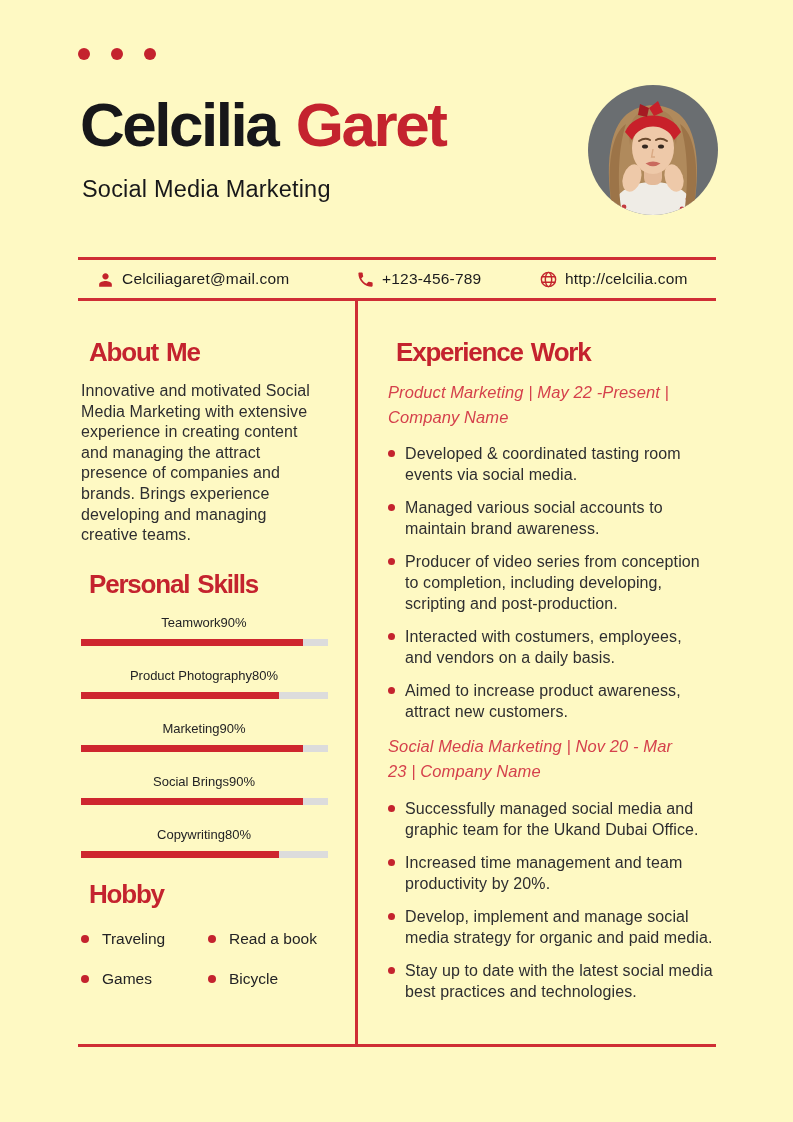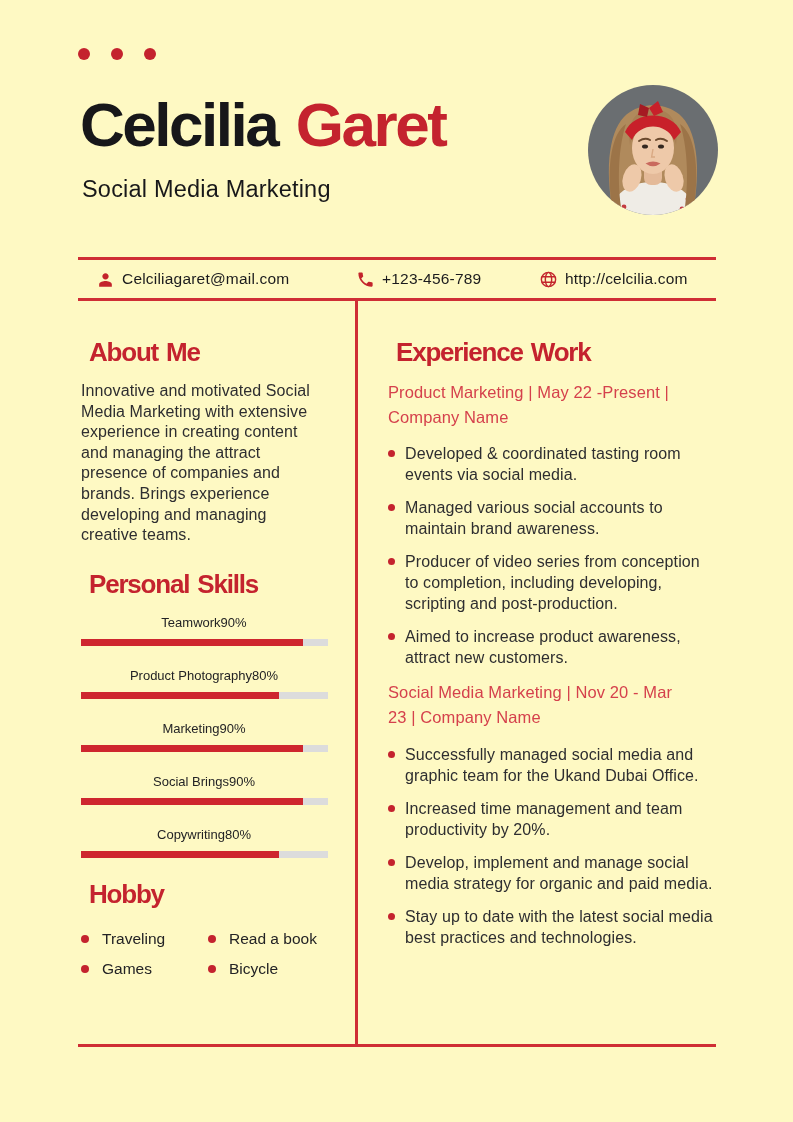--- a/index.html
+++ b/index.html
@@ -40,26 +40,26 @@
   .about-body{margin-top:13px;width:238px;font-size:16px;line-height:1.29;color:var(--text-body);letter-spacing:.1px}
 
   .skills-title{margin-top:24px}
   .skills-list{margin-top:15px}
   .skill{margin-bottom:22px}
   .skill-head{display:flex;justify-content:center;width:246px;font-size:13px;color:#232325}
   .track{margin-top:9px;width:247px;height:7px;background:var(--bar-track)}
   .fill{height:100%;background:var(--bar-fill)}
 
   .hobby-title{margin-top:8px}
-  .hobby-list{margin-top:20px;display:grid;grid-template-columns:127px auto;row-gap:12px}
+  .hobby-list{margin-top:20px;display:grid;grid-template-columns:127px auto;row-gap:22px}
   .hobby-item{display:flex;align-items:center;gap:13px;font-size:15.5px;color:#232325}
 
   .bdot{width:8px;height:8px;border-radius:50%;background:var(--red);flex:none;display:inline-block}
 
-  .job-heading{margin-top:12px;font-size:16.5px;line-height:1.5;
+  .job-heading{margin-top:12px;font-style:italic;font-size:16.5px;line-height:1.5;
                color:var(--red-light);width:302px;letter-spacing:.1px}
   .job-bullets{margin-top:14px}
   .bullet{position:relative;padding-left:17px;margin-bottom:12px;width:325px;
           font-size:16px;line-height:21px;color:var(--text-body);letter-spacing:.1px}
   .bullet .bdot{position:absolute;left:0;top:7px;width:7px;height:7px}
 </style>
 </head>
 <body>
 
 <div class="page">
@@ -211,20 +211,21 @@
 
   <div class="col-right">
     <h2 class="h2">Experience Work</h2>
     <div>
         <div class="job">
           <div class="job-heading">Product Marketing | May 22 -Present | Company Name</div>
           <div class="job-bullets">
             <div class="bullet"><span class="bdot"></span><span>Developed &amp; coordinated tasting room events via social media.</span></div>
             <div class="bullet"><span class="bdot"></span><span>Managed various social accounts to maintain brand awareness.</span></div>
             <div class="bullet"><span class="bdot"></span><span>Producer of video series from conception to completion, including developing, scripting and post-production.</span></div>
+            <div class="bullet"><span class="bdot"></span><span>Interacted with costumers, employees, and vendors on a daily basis.</span></div>
             <div class="bullet"><span class="bdot"></span><span>Aimed to increase product awareness, attract new customers.</span></div>
           </div>
         </div>
         <div class="job">
           <div class="job-heading">Social Media Marketing | Nov 20 - Mar 23 | Company Name</div>
           <div class="job-bullets">
             <div class="bullet"><span class="bdot"></span><span>Successfully managed social media and graphic team for the Ukand Dubai Office.</span></div>
             <div class="bullet"><span class="bdot"></span><span>Increased time management and team productivity by 20%.</span></div>
             <div class="bullet"><span class="bdot"></span><span>Develop, implement and manage social media strategy for organic and paid media.</span></div>
             <div class="bullet"><span class="bdot"></span><span>Stay up to date with the latest social media best practices and technologies.</span></div>

